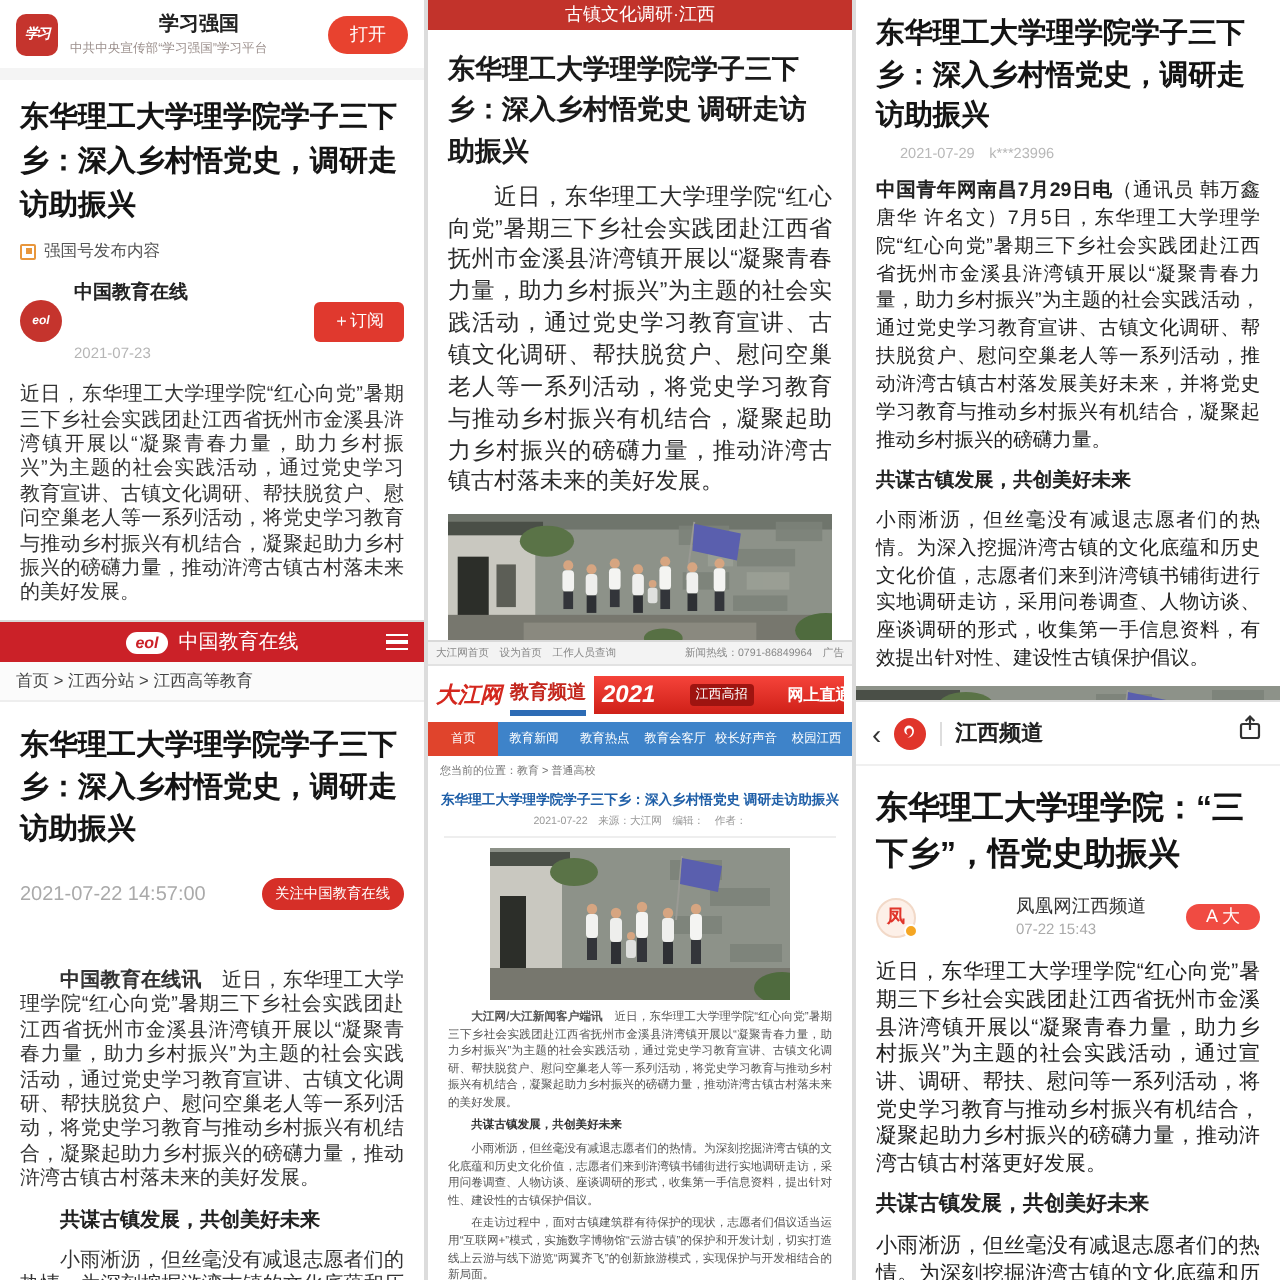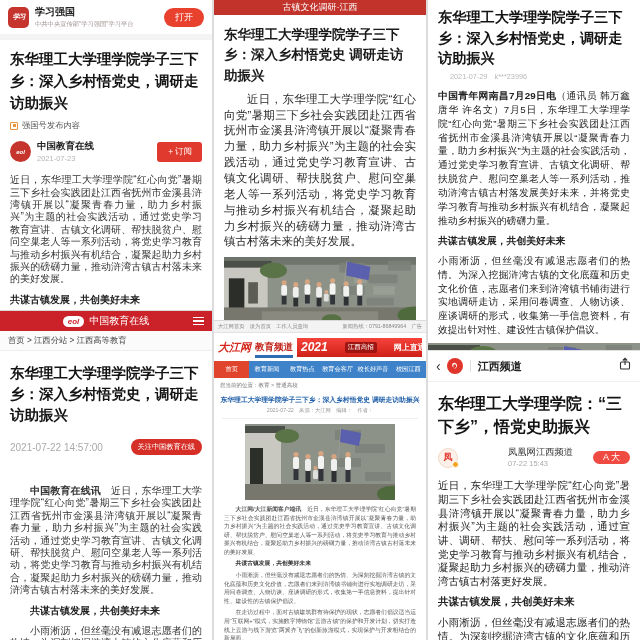--- a/index.html
+++ b/index.html
@@ -9,34 +9,34 @@
   .col + .col { margin-left:2px; }
   .panel { overflow:hidden; position:relative; background:#fff; }
 
   
   .panel-xuexi { height:310px; }
   .xx-header { display:flex; align-items:center; padding:5px 8px 5px 8px; background:#fff; }
   .xx-logo { width:21px; height:21px; background:#c5342d; border-radius:5px; color:#fff;
              font-size:7px; font-style:italic; font-weight:bold; display:flex; align-items:center;
              justify-content:center; letter-spacing:-1px; }
   .xx-names { flex:1; margin-left:6px; }
-  .xx-appname { font-size:10px; font-weight:bold; color:#222; }
+  .xx-appname { font-size:10px; font-weight:bold; color:#222;text-align:center; }
   .xx-sub { font-size:6.3px; color:#9b8f8c; margin-top:1px; }
   .xx-open { background:#e8422f; color:#fff; font-size:9px; padding:3px 11px; border-radius:11px; }
   .xx-gap { height:6px; background:#f4f4f4; }
   .a-title { font-size:14.5px; font-weight:bold; line-height:1.5; padding:9px 10px 4px; color:#141414; }
   .a-tag { display:flex; gap:4px; align-items:center; font-size:8.3px; color:#555; padding:2px 10px 2px; }
   .a-tag-icon { width:8px; height:8px; border:1px solid #e8963c; border-radius:1px; position:relative; }
   .a-tag-icon::after { content:""; position:absolute; left:1.5px; top:1.5px; width:3px; height:3px; background:#e8963c; }
   .a-pub { display:flex; align-items:center; padding:7px 10px 6px; }
   .a-avatar { width:21px; height:21px; border-radius:50%; background:#c5342d; color:#fff;
               font-size:6px; font-style:italic; font-weight:bold; display:flex; align-items:center; justify-content:center; }
   .a-pubcol { margin-left:6px; }
   .a-pubname { font-size:9.5px; font-weight:bold; color:#222; }
-  .a-pubdate { font-size:7.5px; color:#b5b5b5; margin-top:1px; }
+  .a-pubdate { font-size:7.5px; color:#b5b5b5; margin-top:19px; }
   .a-sub-btn { margin-left:auto; background:#e0392e; color:#fff; font-size:8.5px; padding:4px 10px; border-radius:3px; }
   .a-body { padding:5px 10px 0; font-size:10px; line-height:1.24; color:#333; text-align:justify; }
   .a-body p { margin-bottom:8px; }
   .a-body .subhead { font-weight:bold; color:#222; }
 
   
   .panel-eol { height:330px; border-top:1px solid #d9d9d9; }
   .eol-bar { height:20px; background:#cb2128; display:flex; align-items:center; justify-content:center; position:relative; }
   .eol-logo { background:#fff; border-radius:8px; padding:0 5px; color:#cb2128; font-style:italic;
               font-weight:bold; font-size:8px; line-height:11px; margin-right:5px; }

